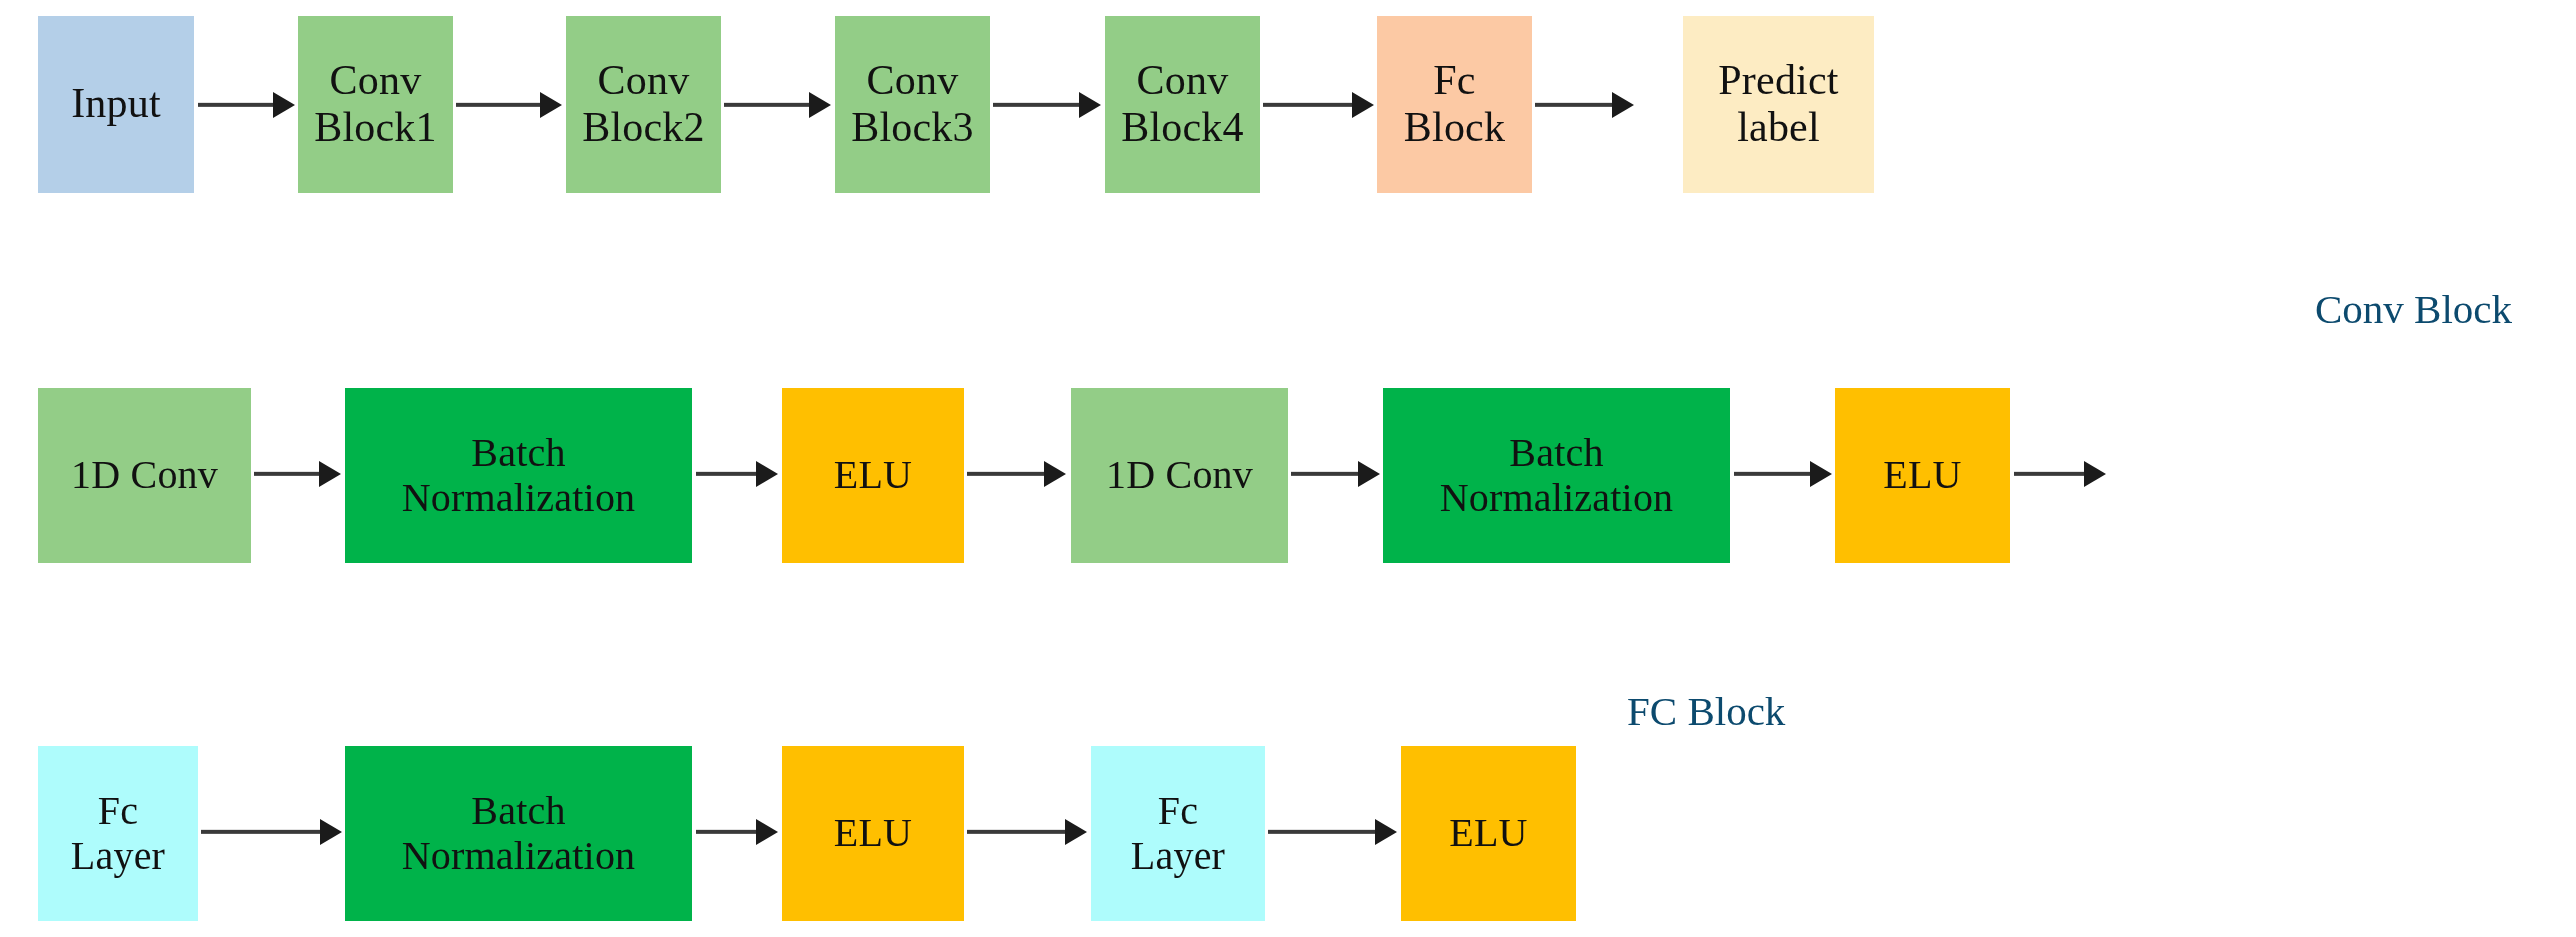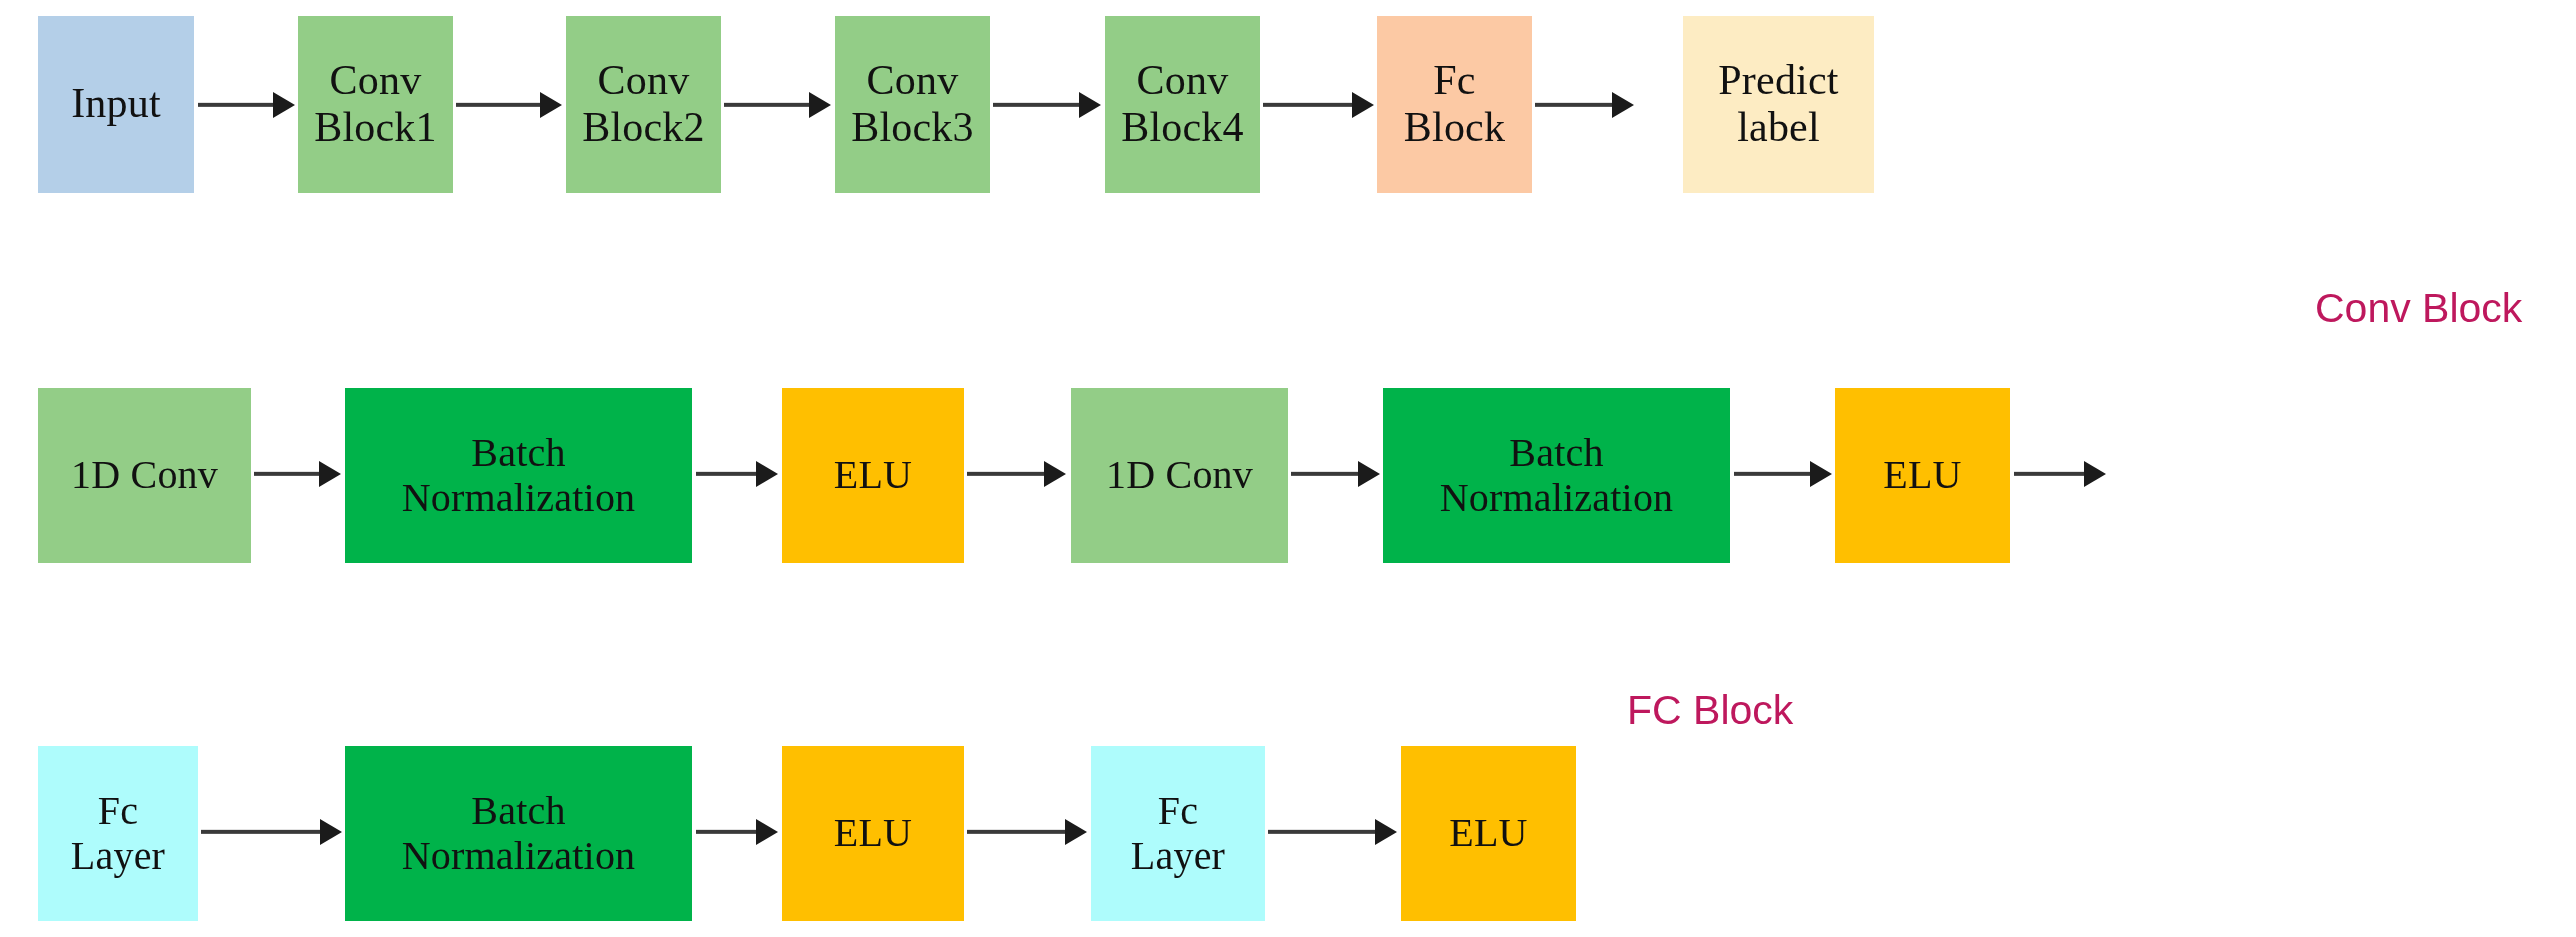--- a/index.html
+++ b/index.html
@@ -55,22 +55,22 @@
     top: 0;
     width: 0;
     height: 0;
     border-top: 13px solid transparent;
     border-bottom: 13px solid transparent;
     border-left: 22.3px solid #1b1b1b;
     transform: translateY(-50%);
   }
   .section-title {
     position: absolute;
-    color: #be185d;
-    font-family: Liberation Sans, sans-serif;
+    color: #0c4a6e;
+    font-family: Liberation Serif, serif;
     white-space: nowrap;
   }
 </style>
 </head>
 <body>
 
 <div id="diagram">
     <div class="node" style="left: 26px; top: 15.5px; width: 156px; height: 177px; background: rgb(180, 207, 232); font-size: 42px;"><span class="node-label">Input</span></div>
     <div class="node" style="left: 286px; top: 15.5px; width: 155px; height: 177px; background: rgb(147, 205, 135); font-size: 42px;"><span class="node-label">Conv
 Block1</span></div>

